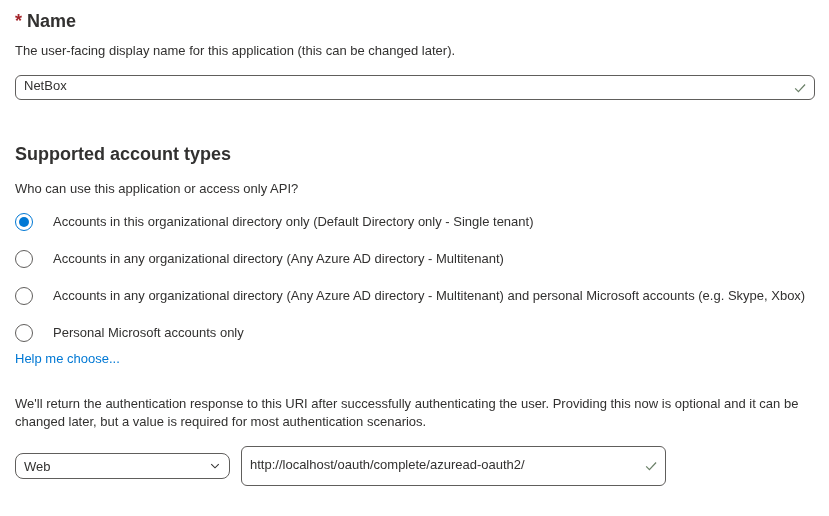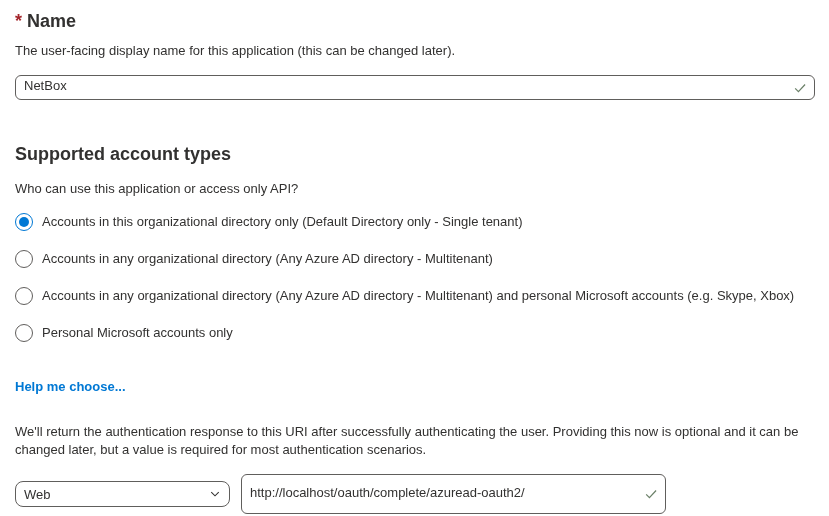--- a/index.html
+++ b/index.html
@@ -69,21 +69,21 @@
   .section-accounts { margin-top: 43px; }
   .question {
     margin: 15px 0 0 0;
     font-size: 13px;
     line-height: 18px;
   }
   .radio-list { margin-top: 8px; }
   .radio-row {
     display: flex;
     align-items: center;
-    gap: 9px;
+    gap: 20px;
     height: 26px;
     cursor: pointer;
     margin-top: 11px;
   }
   .radio-circle {
     width: 18px;
     height: 18px;
     flex: none;
     border-radius: 50%;
     border: 1px solid #605e5c;
@@ -98,27 +98,26 @@
     border-radius: 50%;
     background: #0078d4;
   }
   .radio-label {
     font-size: 13px;
     line-height: 18px;
     color: #323130;
   }
   .help-link {
     display: inline-block;
-    margin-top: 32px;
+    margin-top: 4px;
     font-size: 13px;
     line-height: 18px;
     color: #0078d4;
     text-decoration: none;
     cursor: pointer;
-    font-weight: bold;
   }
 
   .section-redirect { margin-top: 27px; }
   .controls-row {
     margin-top: 15px;
     display: flex;
     align-items: center;
     gap: 11px;
   }
   .dropdown {

